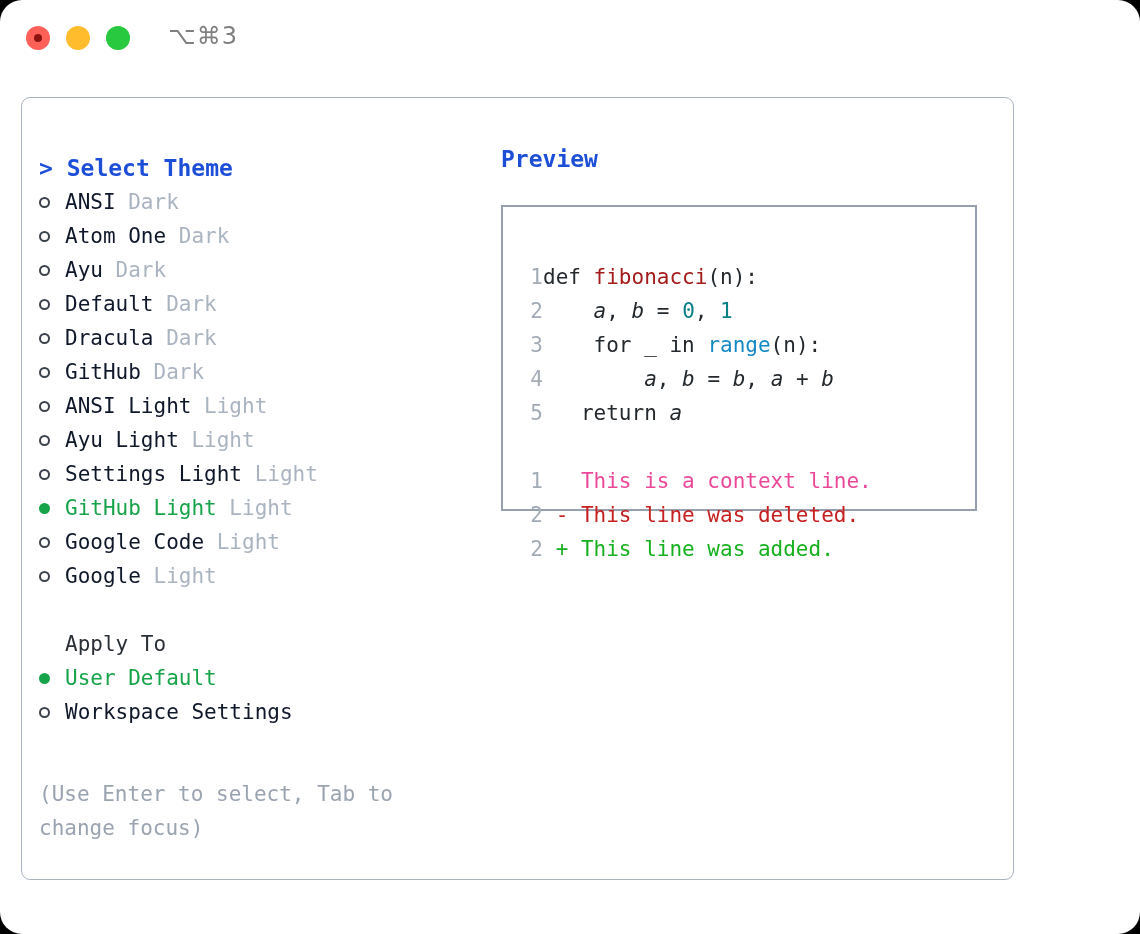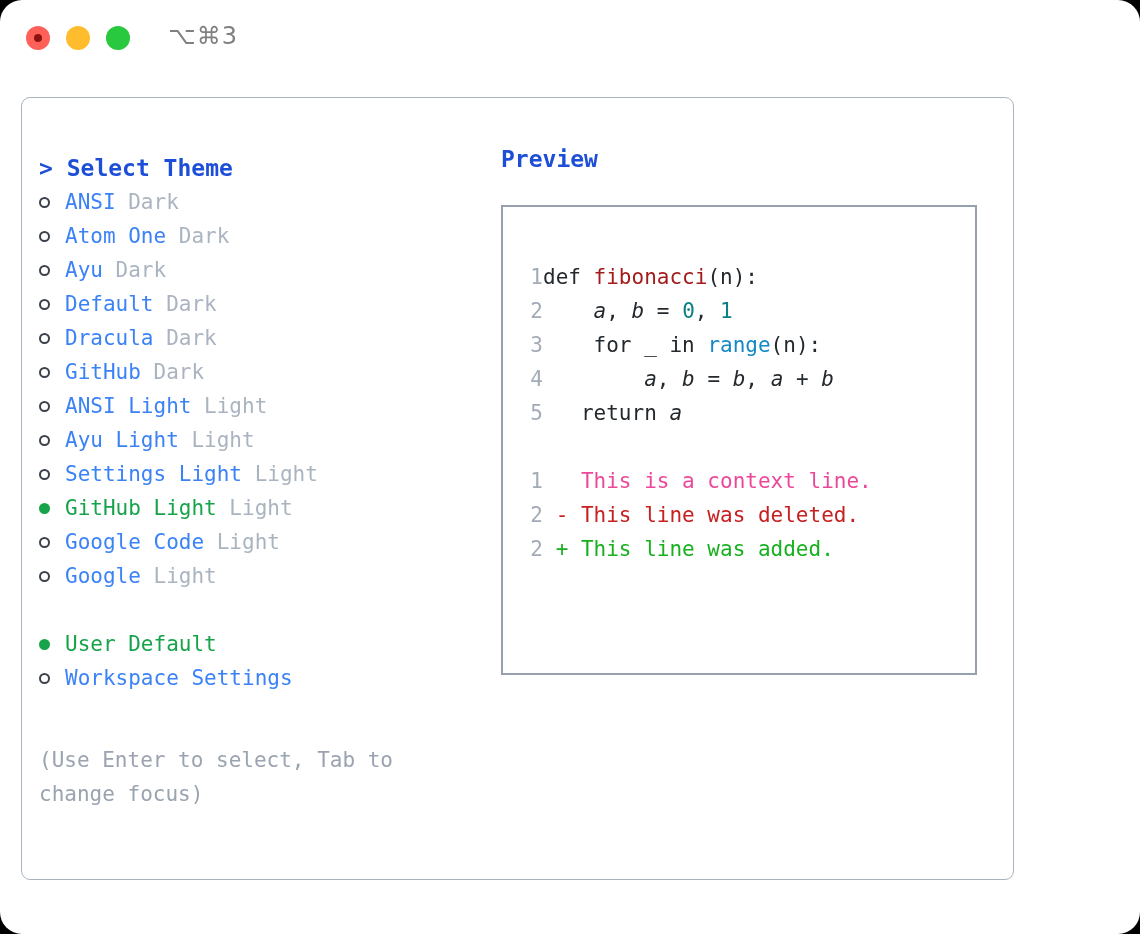--- a/index.html
+++ b/index.html
@@ -117,21 +117,21 @@
     width: 11px;
     height: 11px;
     border-radius: 50%;
     border: 2px solid #3c424b;
     box-sizing: border-box;
   }
   .radio.on {
     background: #17a34a;
     border-color: #17a34a;
   }
-  .opt-label { color: #3b82f6; }
+  .opt-label { color: #0f172a; }
   .opt-label.sel { color: #17a34a; }
   .opt-suffix { color: #aab4c0; }
 
   .group-label {
     height: 34px;
     line-height: 34px;
     padding-left: 26px;
     font-size: 21px;
     color: #2b2f36;
     white-space: pre;
@@ -145,21 +145,21 @@
     line-height: 34px;
     color: #9aa3b0;
     width: 410px;
     white-space: pre-wrap;
   }
 
   
   #preview-box {
     margin-top: 29px;
     width: 476px;
-    height: 470px;
+    height: 306px;
     border: 2px solid #96a0ae;
     box-sizing: border-box;
     background: #ffffff;
     position: relative;
   }
   #code {
     position: absolute;
     left: 20px;
     top: 53px;
     font-size: 21px;
@@ -208,20 +208,21 @@
           <div class="opt-row"><span class="marker"><span class="radio"></span></span><span class="opt-label">ANSI Light</span><span class="opt-suffix"> Light</span></div>
           <div class="opt-row"><span class="marker"><span class="radio"></span></span><span class="opt-label">Ayu Light</span><span class="opt-suffix"> Light</span></div>
           <div class="opt-row"><span class="marker"><span class="radio"></span></span><span class="opt-label">Settings Light</span><span class="opt-suffix"> Light</span></div>
           <div class="opt-row"><span class="marker"><span class="radio on"></span></span><span class="opt-label sel">GitHub Light</span><span class="opt-suffix"> Light</span></div>
           <div class="opt-row"><span class="marker"><span class="radio"></span></span><span class="opt-label">Google Code</span><span class="opt-suffix"> Light</span></div>
           <div class="opt-row"><span class="marker"><span class="radio"></span></span><span class="opt-label">Google</span><span class="opt-suffix"> Light</span></div>
         </div>
 
       <div class="spacer-row"></div>
 
+      <div class="group-label">Apply To</div>
       <div id="apply-list">
           <div class="opt-row"><span class="marker"><span class="radio on"></span></span><span class="opt-label sel">User Default</span></div>
           <div class="opt-row"><span class="marker"><span class="radio"></span></span><span class="opt-label">Workspace Settings</span></div>
         </div>
 
       <div id="hint">(Use Enter to select, Tab to change focus)</div>
     </div>
 
     <div id="right-col">
       <div class="section-title">Preview</div>

